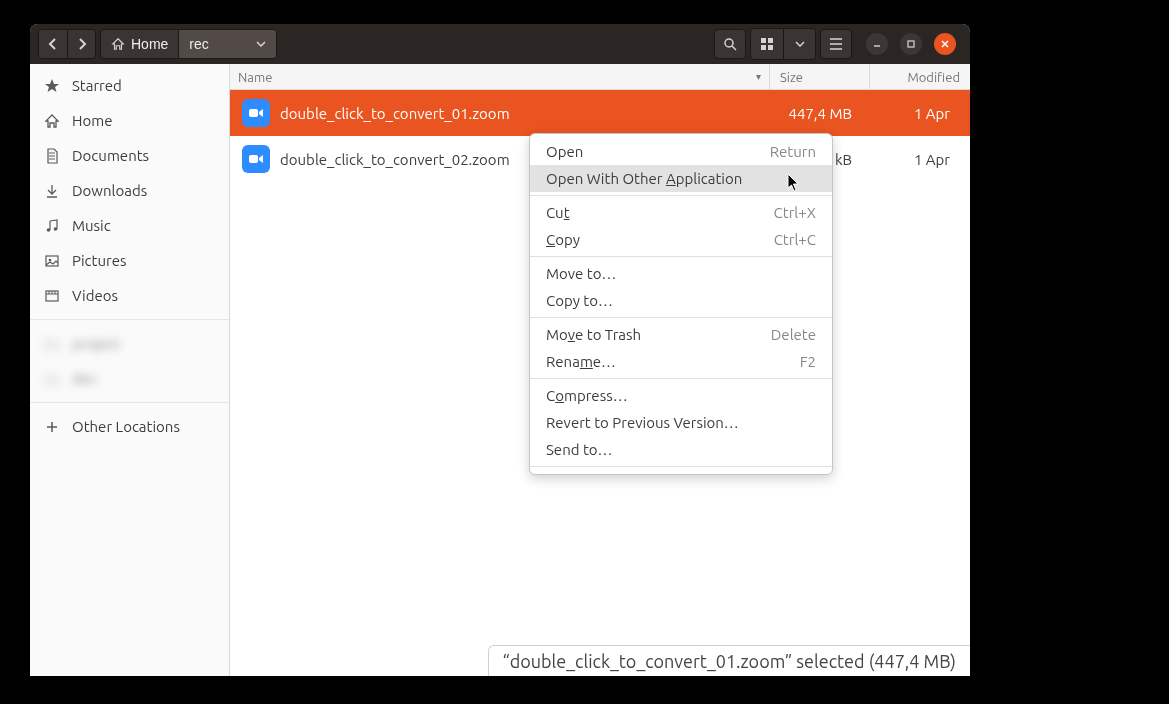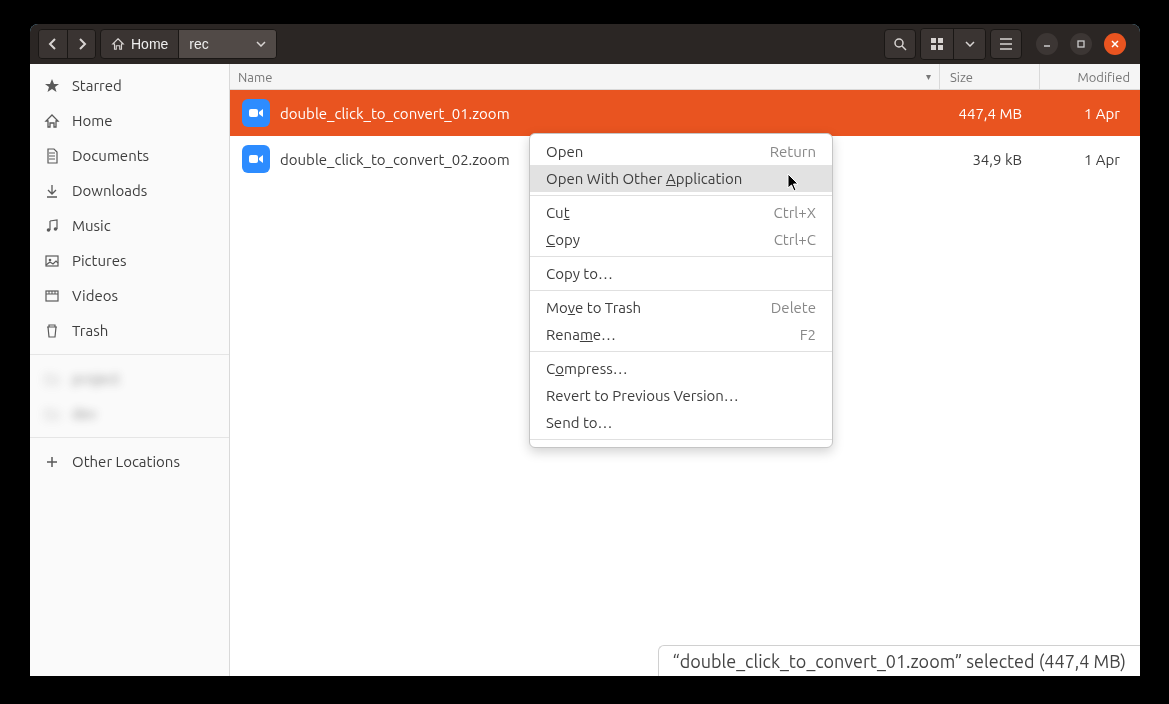--- a/index.html
+++ b/index.html
@@ -1,17 +1,17 @@
 <!DOCTYPE html>
 <html><head>
 <meta charset="utf-8">
 <style>
 * { box-sizing: border-box; margin: 0; padding: 0; }
 body { font-family: Ubuntu, "Segoe UI", sans-serif; font-size: 15px; background: #000; color: #3d3d3d; width: 1169px; height: 704px; position: relative; overflow: hidden; }
-.window { position: absolute; left: 30px; top: 24px; width: 1110px; height: 652px; background: #7dd3fc; display: flex; flex-direction: column; border-radius: 8px; overflow: visible; }
+.window { position: absolute; left: 30px; top: 24px; width: 940px; height: 652px; background: #7dd3fc; display: flex; flex-direction: column; border-radius: 8px; overflow: visible; }
 .titlebar { height: 40px; background: #2b2624; display: flex; align-items: center; padding: 0 8px; gap: 4px; border-radius: 8px 8px 0 0; }
 .nav-btns { display: flex; border: 1px solid #1a1715; border-radius: 4px; overflow: hidden; }
 .nav-btn { width: 28px; height: 28px; background: #3a3432; display: flex; align-items: center; justify-content: center; border: none; cursor: pointer; }
 .nav-btn + .nav-btn { border-left: 1px solid #1a1715; }
 .nav-btn svg { fill: #d8d4d2; }
 .breadcrumb { display: flex; align-items: center; border: 1px solid #1a1715; border-radius: 4px; overflow: hidden; height: 30px; background: #3a3432; }
 .bc-seg { display: flex; align-items: center; gap: 6px; padding: 0 10px; height: 100%; border: none; background: transparent; color: #eee; cursor: pointer; font-size: 14px; }
 .bc-seg + .bc-seg { border-left: 1px solid #1a1715; }
 .bc-seg.active { background: #514a47; gap: 47px; }
 .bc-seg svg { fill: #d8d4d2; }
@@ -175,26 +175,20 @@
             </svg>
           <span>Pictures</span>
         </div>
         <div class="sb-item">
           <svg viewBox="0 0 16 16">
               <rect x="2" y="3" width="12" height="10" fill="none" stroke="#5a5a5a" stroke-width="1.2"></rect>
               <path d="M2 6 H14 M5 3 V6 M8 3 V6 M11 3 V6" stroke="#5a5a5a" stroke-width="1"></path>
             </svg>
           <span>Videos</span>
         </div>
-        <div class="sb-item">
-          <svg viewBox="0 0 16 16">
-              <path d="M3 4 H13 M5 4 V2 H11 V4 M4 4 L5 14 H11 L12 4" fill="none" stroke="#5a5a5a" stroke-width="1.2"></path>
-            </svg>
-          <span>Trash</span>
-        </div>
       </div>
       <div class="sb-section" style="border-bottom:1px solid #e5e5e5">
         <div class="sb-item blurred">
           <svg viewBox="0 0 16 16">
               <path d="M2 4 H6 L8 6 H14 V13 H2 Z" fill="none" stroke="#888" stroke-width="1.2"></path>
             </svg>
           <span>project</span>
         </div>
         <div class="sb-item blurred">
           <svg viewBox="0 0 16 16">
@@ -266,20 +260,23 @@
     <div class="cm-item">
       <span><span>Cu</span><span class="u">t</span></span>
       <span class="shortcut">Ctrl+X</span>
     </div>
     <div class="cm-item">
       <span><span class="u">C</span><span>opy</span></span>
       <span class="shortcut">Ctrl+C</span>
     </div>
     <div class="cm-sep"></div>
     <div class="cm-item">
+        <span>Move to…</span>
+      </div>
+    <div class="cm-item">
         <span>Copy to…</span>
       </div>
     <div class="cm-sep"></div>
     <div class="cm-item">
       <span><span>Mo</span><span class="u">v</span><span>e to Trash</span></span>
       <span class="shortcut">Delete</span>
     </div>
     <div class="cm-item">
       <span><span>Rena</span><span class="u">m</span><span>e…</span></span>
       <span class="shortcut">F2</span>

